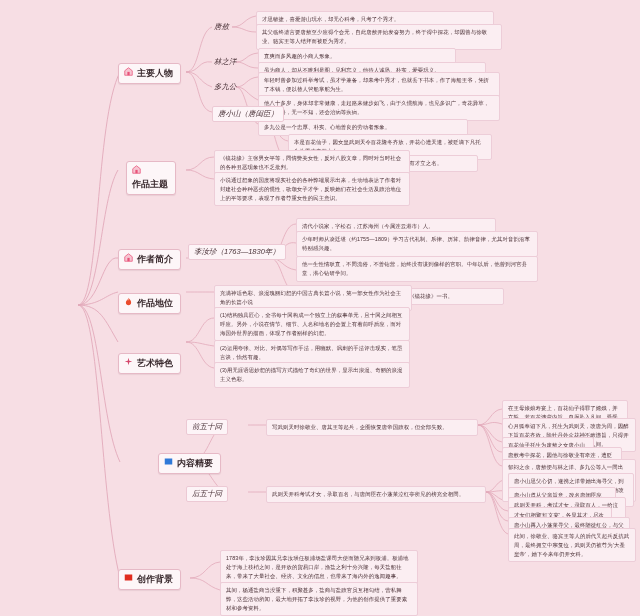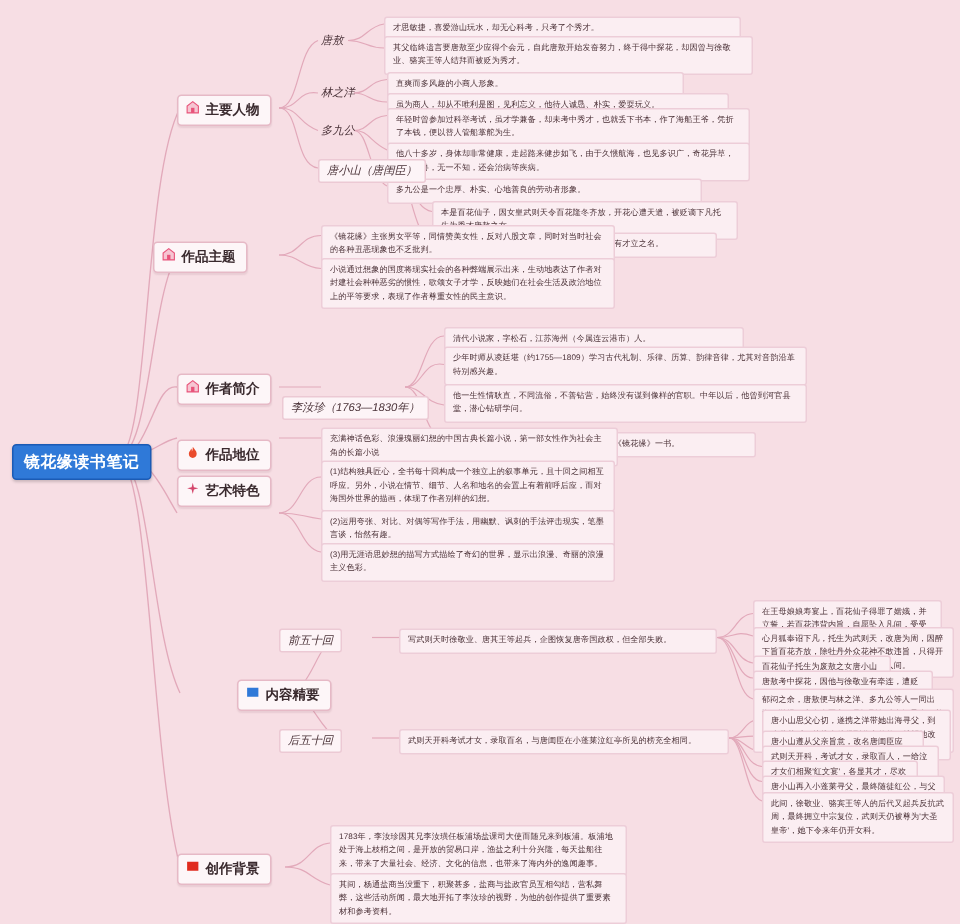--- a/index.html
+++ b/index.html
@@ -149,21 +149,20 @@
       <path d="M486,492 C496,492 496,500 508,501"></path>
       <path d="M486,492 C496,492 496,510 508,511"></path>
       <path d="M486,492 C496,492 496,520 508,521"></path>
       <path d="M486,492 C496,492 496,530 508,534"></path>
 
       <path d="M190,578 C206,578 206,563 220,562"></path>
       <path d="M190,578 C206,578 206,586 220,590"></path>
     </g>
   </svg>
 
-  <div class="node root" style="left:8px;top:296px;">镜花缘读书笔记</div>
 
   <div class="node branch" style="left:118px;top:63px;">
     <span class="ico">
       <svg viewBox="0 0 12 12" width="9" height="9">
           <path d="M6 1 L11 5 L11 11 L1 11 L1 5 Z" fill="#f6c5d2" stroke="#e8537a" stroke-width="1"></path>
           <rect x="4.5" y="6.5" width="3" height="4.5" fill="#e8537a"></rect>
         </svg>
     </span>
     <span>主要人物</span>
   </div>
@@ -178,58 +177,58 @@
 
   <div class="node sub" style="left:212px;top:81px;">多九公</div>
   <div class="node leaf" style="left:258px;top:72px;width:242px;">年轻时曾参加过科举考试，虽才学兼备，却未考中秀才，也就丢下书本，作了海船王爷，凭折了本钱，便以替人管船掌舵为生。</div>
   <div class="node leaf" style="left:258px;top:95px;width:242px;">他八十多岁，身体却非常健康，走起路来健步如飞，由于久惯航海，也见多识广，奇花异草，飞禽走兽，无一不知，还会治病等疾病。</div>
   <div class="node leaf" style="left:258px;top:119px;width:210px;">多九公是一个忠厚、朴实、心地善良的劳动者形象。</div>
 
   <div class="node sub boxed" style="left:212px;top:106px;">唐小山（唐闺臣）</div>
   <div class="node leaf" style="left:288px;top:134px;width:204px;">本是百花仙子，因女皇武则天令百花隆冬齐放，开花心遭天遣，被贬谪下凡托生为秀才唐敖之女。</div>
   <div class="node leaf" style="left:288px;top:155px;width:190px;">她聪颖端庄、天资聪慧、喜文好翻、识见过人、有才立之名。</div>
 
-  <div class="node branch" style="left:102px;top:161px;">
+  <div class="node branch" style="left:126px;top:161px;flex-direction:column;">
     <span class="ico">
       <svg viewBox="0 0 12 12" width="9" height="9">
           <path d="M6 1 L11 5 L11 11 L1 11 L1 5 Z" fill="#f6c5d2" stroke="#e8537a" stroke-width="1"></path>
           <rect x="4.5" y="6.5" width="3" height="4.5" fill="#e8537a"></rect>
         </svg>
     </span>
     <span>作品主题</span>
   </div>
   <div class="node leaf" style="left:214px;top:150px;width:196px;">《镜花缘》主张男女平等，同情赞美女性，反对八股文章，同时对当时社会的各种丑恶现象也不乏批判。</div>
   <div class="node leaf" style="left:214px;top:172px;width:196px;">小说通过想象的国度将现实社会的各种弊端展示出来，生动地表达了作者对封建社会种种恶劣的惯性，歌颂女子才学，反映她们在社会生活及政治地位上的平等要求，表现了作者尊重女性的民主意识。</div>
 
   <div class="node branch" style="left:118px;top:249px;">
     <span class="ico">
       <svg viewBox="0 0 12 12" width="9" height="9">
           <path d="M6 1 L11 5 L11 11 L1 11 L1 5 Z" fill="#f6c5d2" stroke="#e8537a" stroke-width="1"></path>
           <rect x="4.5" y="6.5" width="3" height="4.5" fill="#e8537a"></rect>
         </svg>
     </span>
     <span>作者简介</span>
   </div>
-  <div class="node sub boxed" style="left:188px;top:264px;">李汝珍（1763—1830年）</div>
+  <div class="node sub boxed" style="left:188px;top:244px;">李汝珍（1763—1830年）</div>
   <div class="node leaf" style="left:296px;top:218px;width:200px;">清代小说家，字松石，江苏海州（今属连云港市）人。</div>
   <div class="node leaf" style="left:296px;top:231px;width:242px;">少年时师从凌廷堪（约1755—1809）学习古代礼制、乐律、历算、韵律音律，尤其对音韵沿革特别感兴趣。</div>
   <div class="node leaf" style="left:296px;top:256px;width:242px;">他一生性情耿直，不同流俗，不善钻营，始终没有谋到像样的官职。中年以后，他曾到河官县堂，潜心钻研学问。</div>
   <div class="node leaf" style="left:296px;top:288px;width:208px;">自1795年起至1815年，用二十年的时间写成《镜花缘》一书。</div>
 
   <div class="node branch" style="left:118px;top:293px;">
     <span class="ico">
       <svg viewBox="0 0 12 12" width="9" height="9">
           <path d="M6 1 C7.5 3.5 9.5 4.5 9.5 7.3 C9.5 9.5 8 11 6 11 C4 11 2.5 9.5 2.5 7.3 C2.5 5.2 4.2 4.6 4.6 2.6 C5.3 3.6 5.4 4.6 5.2 5.6 C5.8 4.4 6.1 2.8 6 1 Z" fill="#ea4b2c"></path>
         </svg>
     </span>
     <span>作品地位</span>
   </div>
   <div class="node leaf" style="left:214px;top:285px;width:198px;">充满神话色彩、浪漫瑰丽幻想的中国古典长篇小说，第一部女性作为社会主角的长篇小说</div>
 
-  <div class="node branch" style="left:118px;top:317px;">
+  <div class="node branch" style="left:118px;top:353px;">
     <span class="ico">
       <svg viewBox="0 0 12 12" width="9" height="9">
           <path d="M6 1 L7 5 L11 6 L7 7 L6 11 L5 7 L1 6 L5 5 Z" fill="#d4466b"></path>
         </svg>
     </span>
     <span>艺术特色</span>
   </div>
   <div class="node leaf" style="left:214px;top:307px;width:196px;">(1)结构独具匠心，全书每十回构成一个独立上的叙事单元，且十回之间相互呼应。另外，小说在情节、细节、人名和地名的会置上有着前呼后应，而对海国外世界的描画，体现了作者别样的幻想。</div>
   <div class="node leaf" style="left:214px;top:340px;width:196px;">(2)运用夸张、对比、对偶等写作手法，用幽默、讽刺的手法评击现实，笔墨言谈，怡然有趣。</div>
   <div class="node leaf" style="left:214px;top:362px;width:196px;">(3)用无涯语思妙想的描写方式描绘了奇幻的世界，显示出浪漫、奇丽的浪漫主义色彩。</div>

